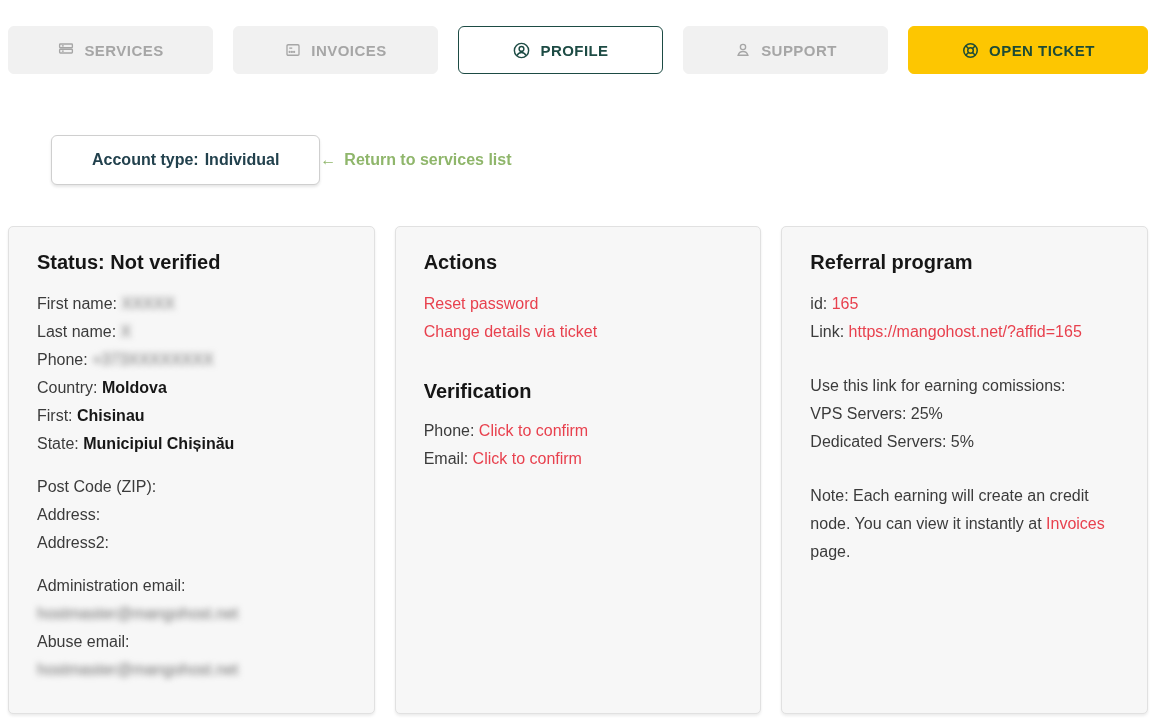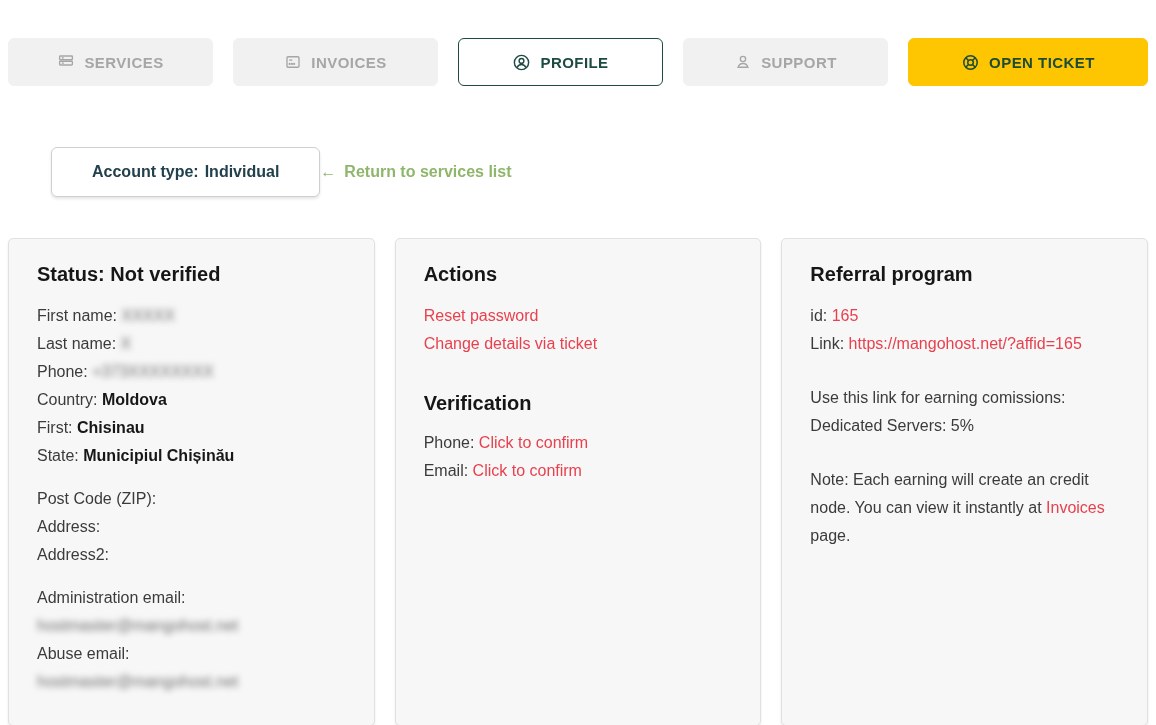--- a/index.html
+++ b/index.html
@@ -5,21 +5,21 @@
   * { margin:0; padding:0; box-sizing:border-box; }
   html,body { background:#ffffff; }
   body {
     width:1156px; height:725px;
     font-family:"Liberation Sans","DejaVu Sans",sans-serif;
     color:#3b3b3b; overflow:hidden;
   }
   .page { width:1156px; height:725px; background:#fff; padding:0 8px; }
 
   
-  .nav { display:flex; gap:20px; padding-top:38px; }
+  .nav { display:flex; gap:20px; padding-top:26px; }
   .tab {
     flex:1 1 0; height:48px; border-radius:6px;
     background:#f1f1f1; border:1px solid #f1f1f1;
     color:#a6a6a6; font-size:15px; font-weight:700; letter-spacing:.03em;
     display:flex; align-items:center; justify-content:center; gap:9px;
     cursor:pointer; white-space:nowrap;
   }
   .tab.active {
     background:#ffffff; border:1.5px solid #1d4b44; color:#1d4b44;
   }
@@ -212,20 +212,21 @@
         <span>id:</span>
         <span class="link-red">165</span>
       </div>
       <div class="row">
         <span>Link:</span>
         <span class="link-red">https://mangohost.net/?affid=165</span>
       </div>
 
       <div class="group-gap"></div>
       <div class="row">Use this link for earning comissions:</div>
+      <div class="row">VPS Servers: 25%</div>
       <div class="row">Dedicated Servers: 5%</div>
 
       <div class="group-gap"></div>
       <div class="row note">
         <span>Note: Each earning will create an credit node. You can view it instantly at</span>
         <span class="link-red">Invoices</span>
         <span>page.</span>
       </div>
     </div>
 

